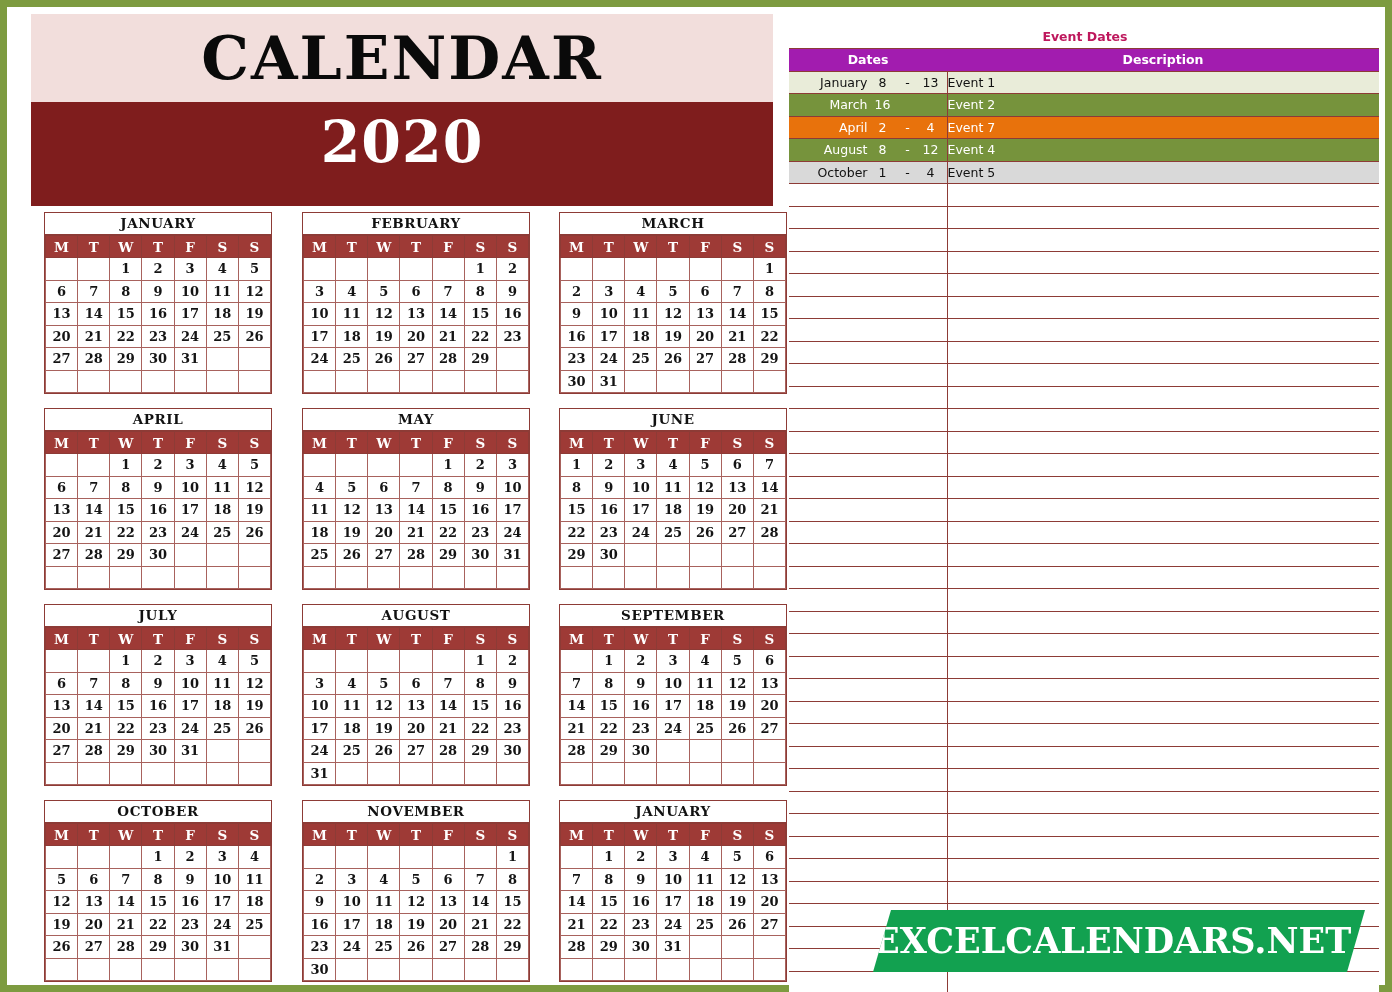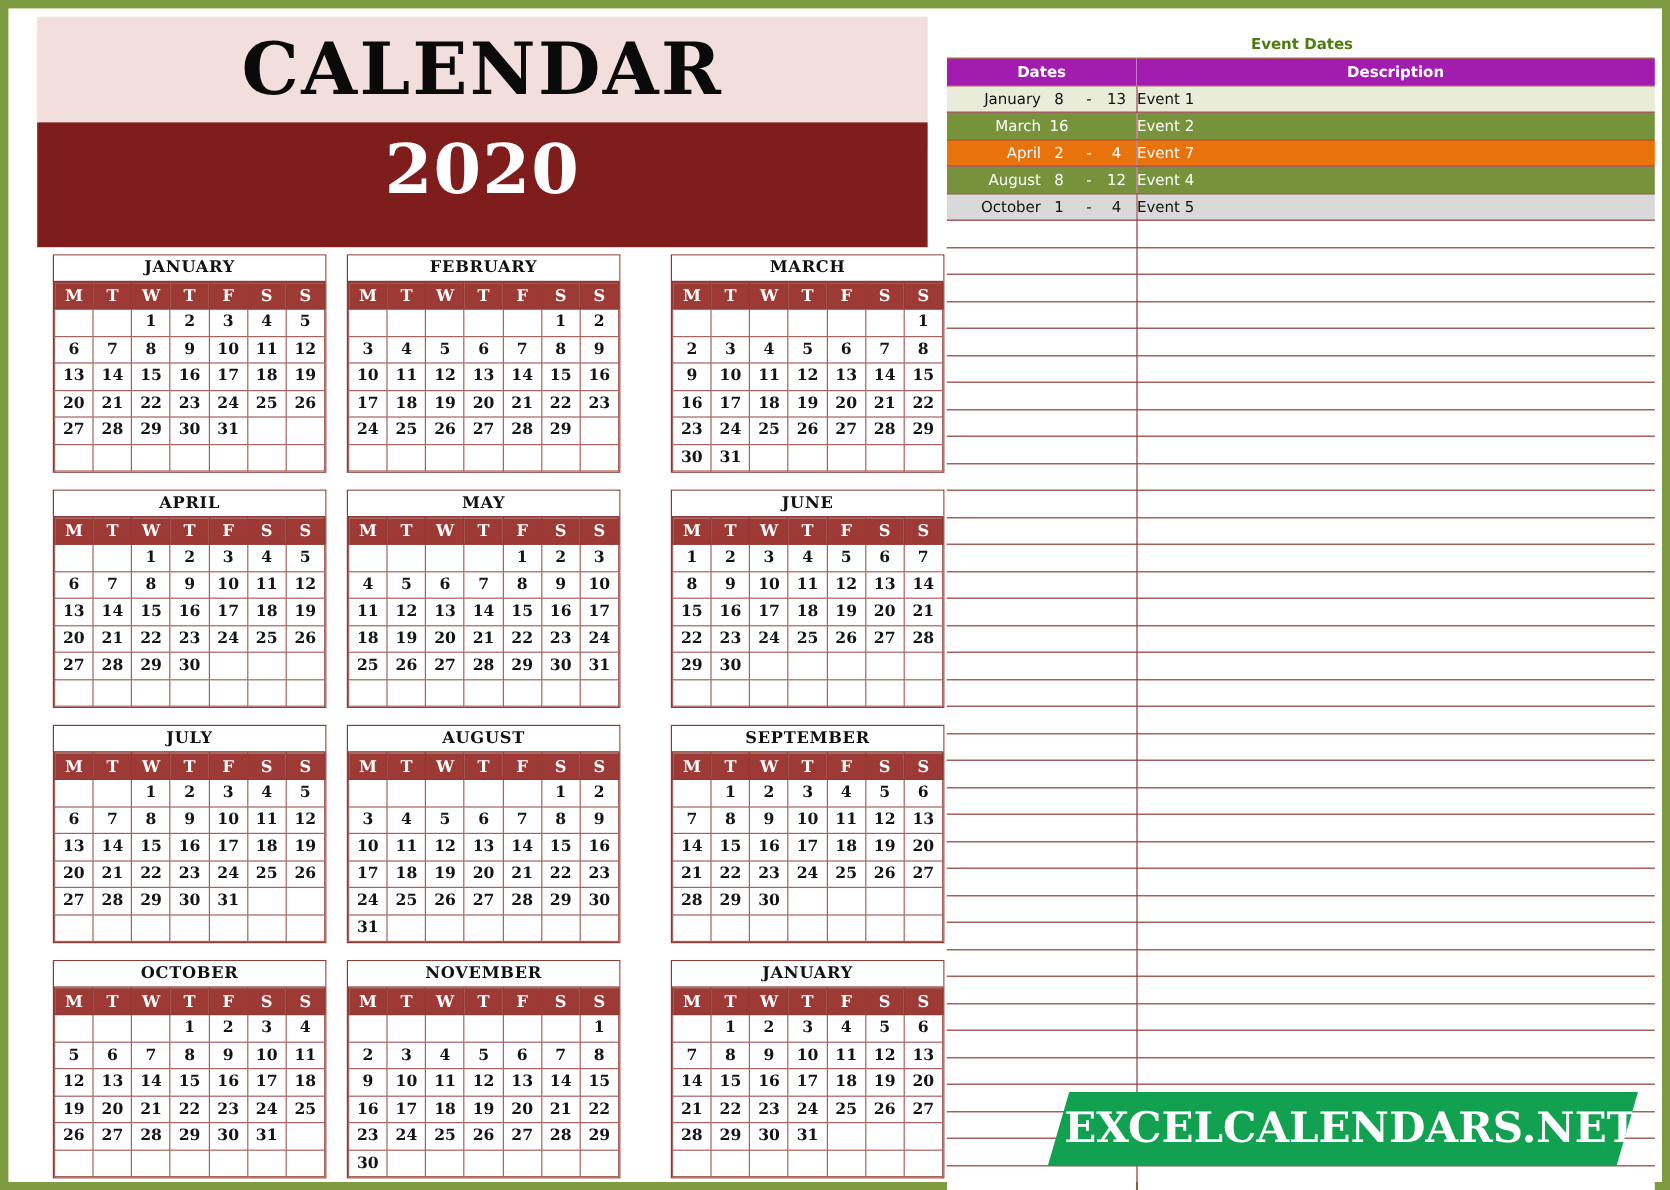--- a/index.html
+++ b/index.html
@@ -60,21 +60,21 @@
   }
   .month{
     position:absolute;
     top:0;
     width:228px;
     box-sizing:border-box;
     border:1.5px solid #8d3b36;
     background:#ffffff;
   }
   .month.c0{left:22px;}
-  .month.c1{left:267px;}
+  .month.c1{left:280px;}
   .month.c2{left:537px;}
   .month-name{
     height:21px;line-height:21px;
     text-align:center;
     font-family:"DejaVu Serif", serif;
     font-weight:bold;
     font-size:13.5px;
     letter-spacing:.6px;
     color:#111111;
     border-bottom:1.5px solid #8d3b36;
@@ -115,21 +115,21 @@
   
   #rightPane{
     position:absolute;left:782px;top:0px;width:600px;height:985px;
   }
   #eventTitle{
     position:absolute;left:0;top:20px;width:592px;height:20px;
     text-align:center;
     font-family:"DejaVu Sans", sans-serif;
     font-weight:bold;
     font-size:12.5px;
-    color:#4d7c0f;
+    color:#be185d;
     line-height:20px;
   }
   #eventTable{
     position:absolute;left:0px;top:41px;width:590px;
     border-collapse:collapse;
     table-layout:fixed;
   }
   #eventTable th, #eventTable td{
     padding:0;
     height:21.5px;
@@ -180,21 +180,21 @@
 
   #logo{
     position:absolute;left:866px;top:903px;width:492px;height:62px;
     background:#12a150;
     clip-path:polygon(18px 0, 492px 0, 474px 62px, 0 62px);
     z-index:5;
   }
   #logo .logo-txt{
     position:absolute;left:0;top:0;width:492px;height:74px;
     line-height:62px;
-    text-align:right;
+    text-align:left;
     font-family:"DejaVu Serif", serif;
     font-weight:bold;
     font-size:35px;
     letter-spacing:0px;
     color:#ffffff;
     white-space:nowrap;
   }
 </style>
 </head>
 <body>

